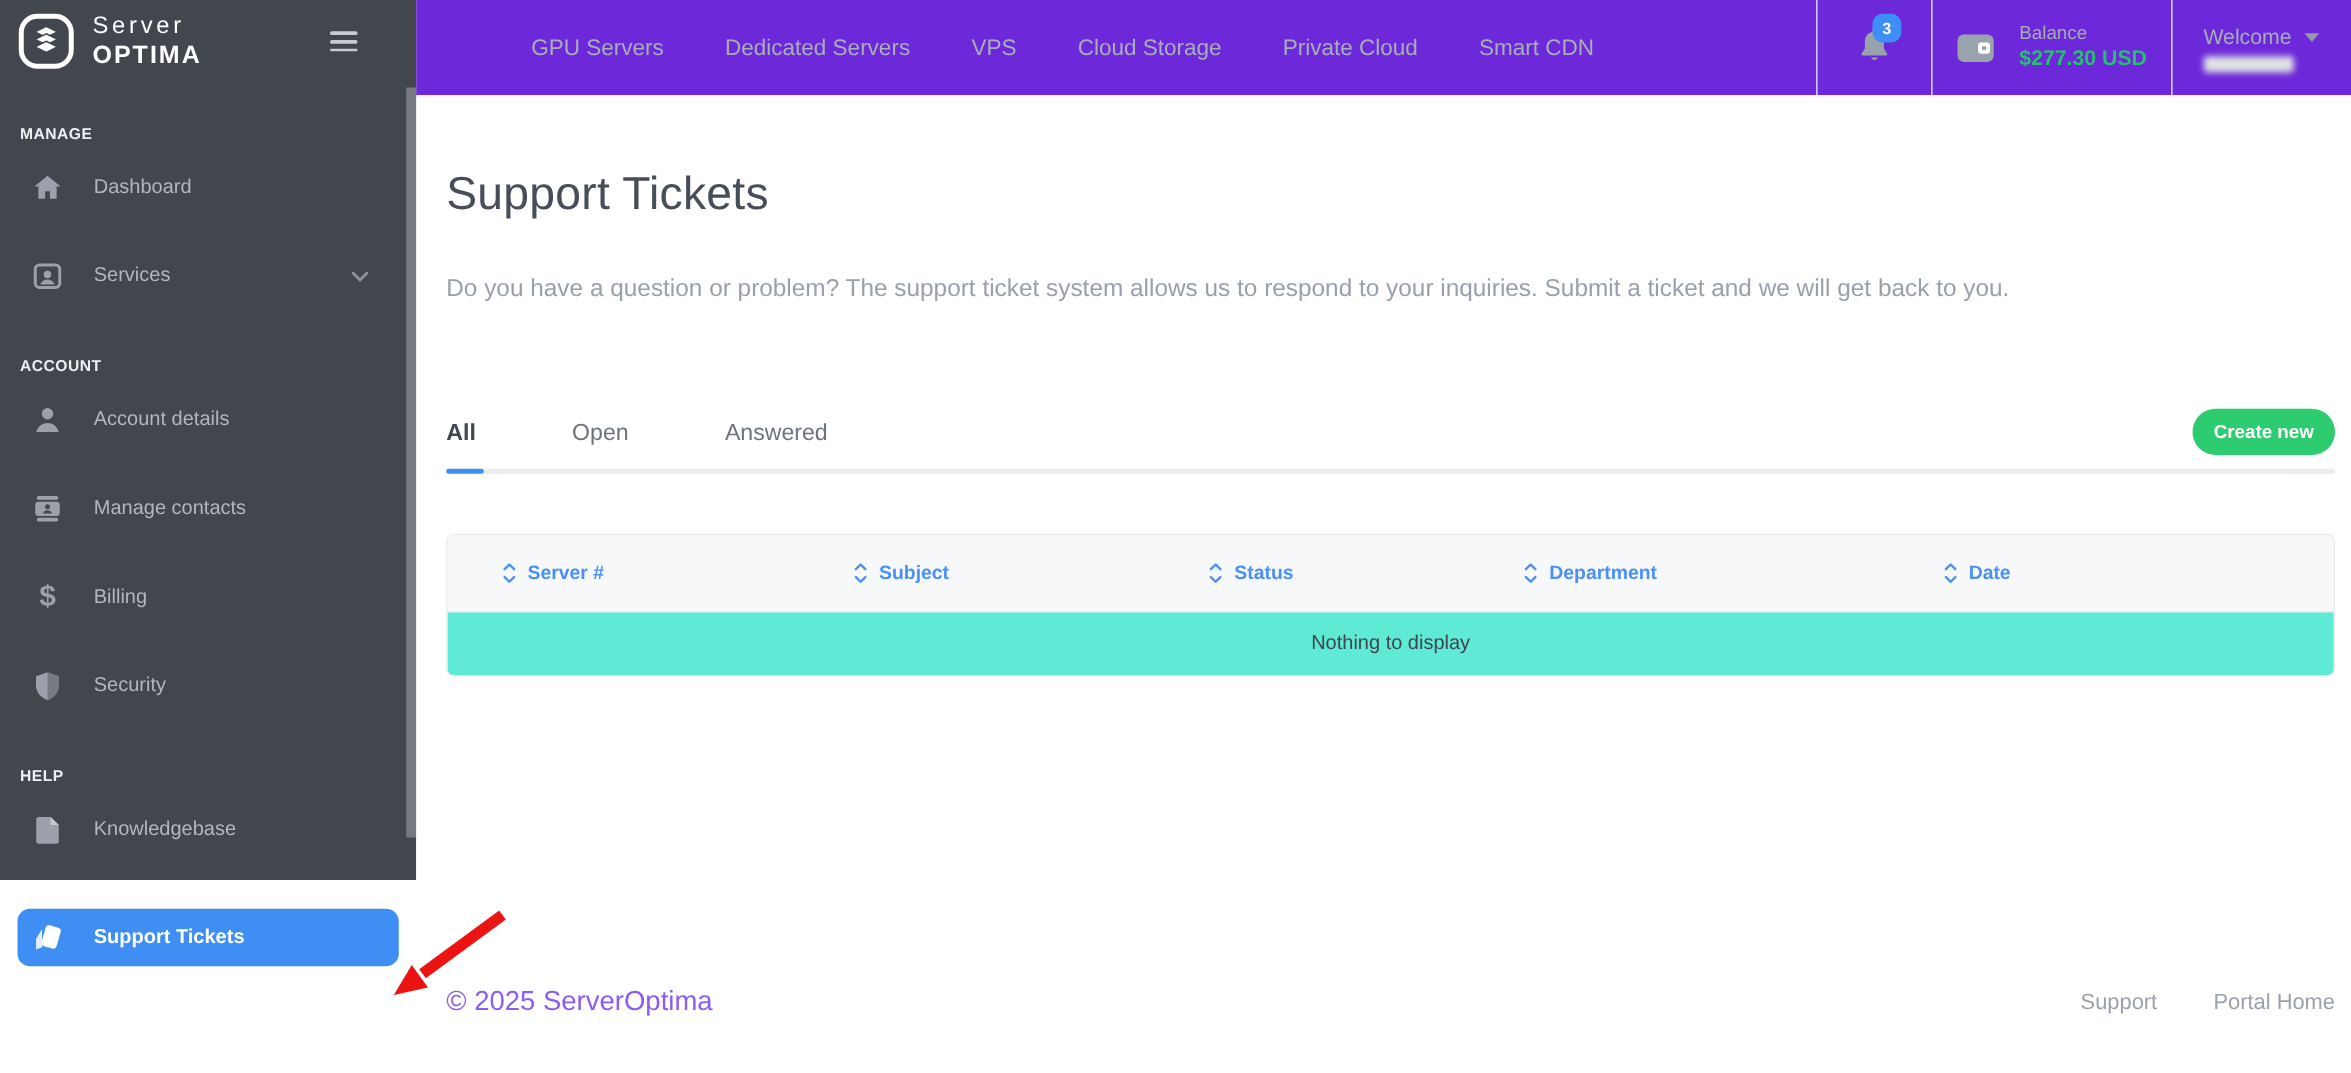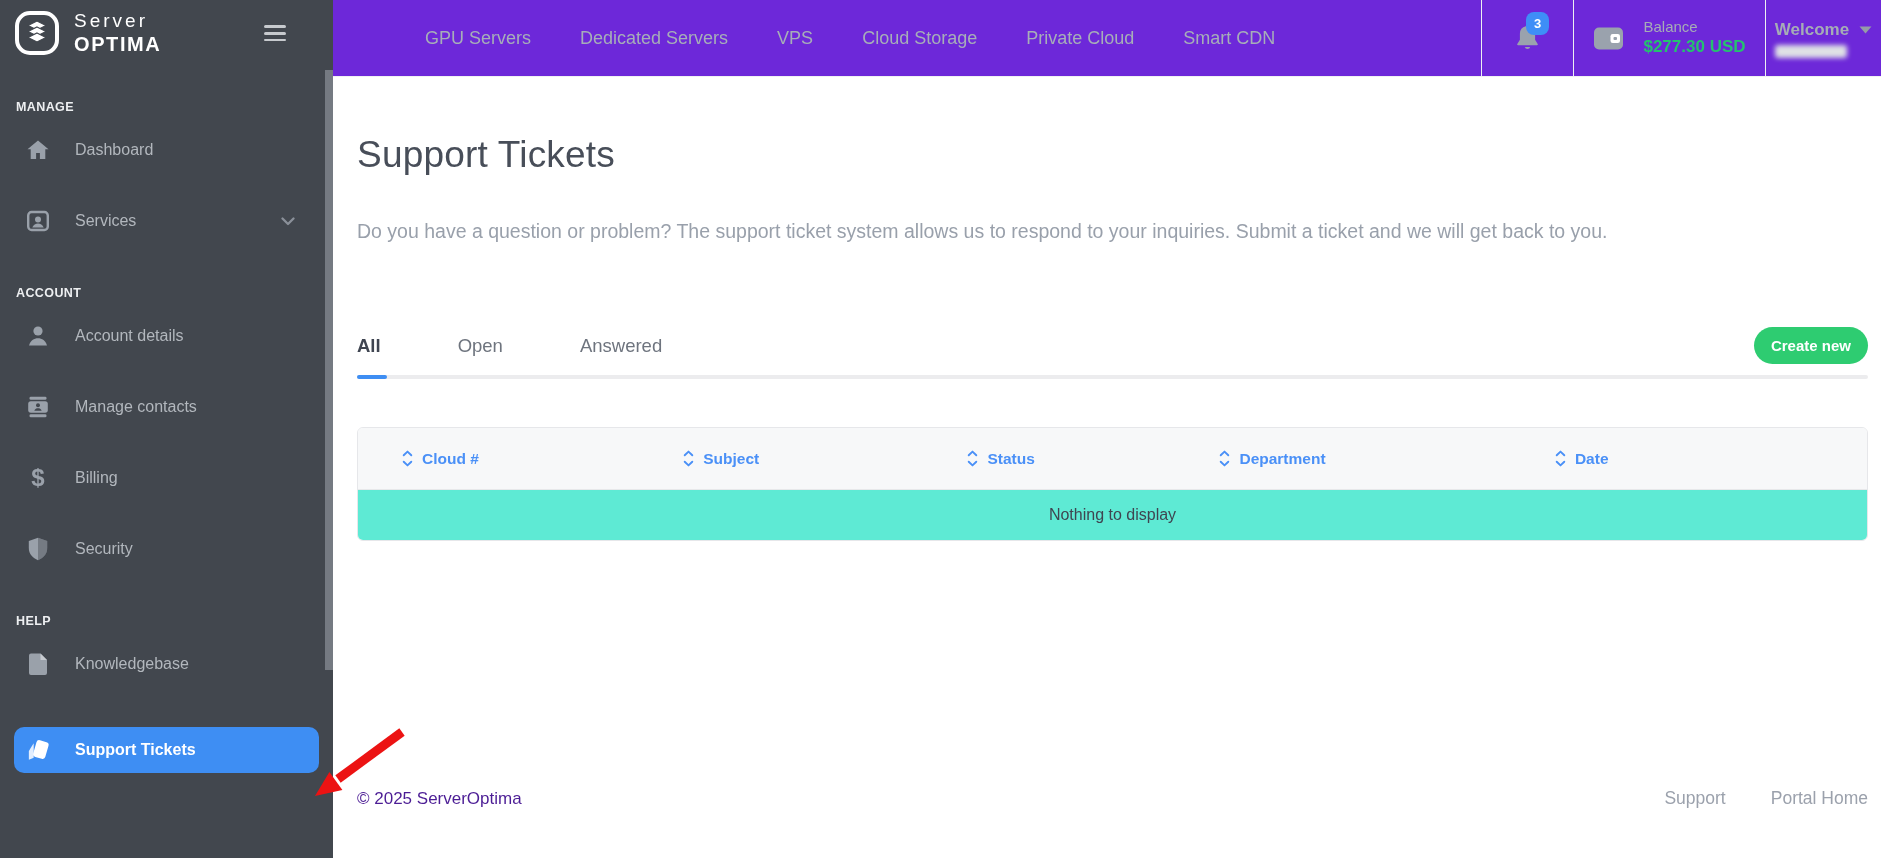--- a/index.html
+++ b/index.html
@@ -7,21 +7,21 @@
   body {
     font-family:"Liberation Sans", sans-serif;
     background:#ffffff;
     color:#3f4551;
     position:relative;
     overflow:hidden;
   }
 
   
   .sidebar {
-    position:absolute; left:0; top:0; width:333px; height:858px;
+    position:absolute; left:0; top:0; width:333px; height:704px;
     background:#42474e;
   }
   .logo-row { display:flex; align-items:center; padding:10px 14px 0 14px; position:relative; }
   .logo-badge { width:46px; height:46px; display:block; }
   .brand { margin-left:14px; display:flex; flex-direction:column; }
   .brand-top { font-size:19px; font-weight:300; color:#ffffff; letter-spacing:3px; line-height:1.1; }
   .brand-bottom { font-size:20px; font-weight:700; color:#ffffff; letter-spacing:1.6px; line-height:1.1; margin-top:1px; }
   .hamburger { position:absolute; right:46px; top:17px; width:24px; padding:4px 1px; cursor:pointer; }
   .hamburger span { display:block; width:22px; height:2.6px; background:#c7cace; border-radius:2px; margin:4.2px 0; }
 
@@ -62,21 +62,21 @@
   .bell-wrap { position:relative; }
   .bell-badge {
     position:absolute; top:-10px; left:12px; min-width:23px; height:23px;
     background:#3e8ef7; border-radius:8px; color:#fff; font-size:13px; font-weight:700;
     display:flex; align-items:center; justify-content:center; padding:0 4px;
   }
   .sec-balance { width:192px; gap:19px; cursor:pointer; }
   .balance-txt { display:flex; flex-direction:column; }
   .balance-label { font-size:15px; color:#a6acb6; line-height:1.2; }
   .balance-amount { font-size:17px; font-weight:700; color:#25c16f; line-height:1.3; }
-  .sec-welcome { width:116px; cursor:pointer;font-weight:bold; }
+  .sec-welcome { width:144px; cursor:pointer; }
   .welcome-wrap { display:flex; flex-direction:column; align-items:flex-start; }
   .welcome-row { display:flex; align-items:center; gap:10px; }
   .welcome-txt { font-size:17px; color:#a6acb6; }
   .blur-name { width:72px; height:13px; margin-top:5px; background:#dfe1e5; border-radius:3px; filter:blur(2.5px); }
 
   
   .main { position:absolute; left:333px; top:77px; right:0; bottom:0; background:#ffffff; padding:0 13px 0 24px; }
   .page-title { margin-top:57px; font-size:37px; font-weight:500; color:#484e59; letter-spacing:0.2px; }
   .page-desc { margin-top:44px; font-size:19.5px; color:#99a0ab; }
 
@@ -94,21 +94,21 @@
   .tickets-table { margin-top:48px; border:1px solid #e6e7ea; border-radius:6px; overflow:hidden; }
   .tbl-header {
     display:grid; grid-template-columns:19.2% 19.4% 17.2% 22.9% 1fr;
     align-items:center; height:62px; background:#f7f8f9;
     border-bottom:1px solid #e7e8ea; padding-left:44px;
   }
   .th { display:flex; align-items:center; gap:9px; color:#4a90f7; font-weight:700; font-size:15.5px; cursor:pointer; }
   .tbl-empty { height:50px; display:flex; align-items:center; justify-content:center; font-size:16px; color:#3f4551; background:#5eead4; }
 
   .footer { position:absolute; left:24px; right:13px; top:711px; display:flex; align-items:center; }
-  .copyright { font-size:17px; color:#4c1d95; }
+  .copyright { font-size:22px; color:#8b5cf6; }
   .footer-links { margin-left:auto; display:flex; gap:45px; }
   .footer-links a { font-size:17.5px; color:#9ba1ac; text-decoration:none; cursor:pointer; }
 
   .annot-arrow { position:absolute; left:300px; top:715px; z-index:20; pointer-events:none; }
 </style>
 </head>
 <body>
 
 <aside class="sidebar">
   <div class="logo-row">
@@ -287,21 +287,21 @@
   <div class="tab-track">
     <div class="tab-active-bar"></div>
   </div>
 
   <section class="tickets-table">
     <div class="tbl-header">
       <div class="th">
         <svg width="11" height="17" viewBox="0 0 11 17">
             <path d="M1.7 5.3L5.5 1.6l3.8 3.7M1.7 11.7l3.8 3.7 3.8-3.7" fill="none" stroke="#4a90f7" stroke-width="1.9" stroke-linecap="round" stroke-linejoin="round"></path>
           </svg>
-        <span>Cloud #</span>
+        <span>Server #</span>
       </div>
       <div class="th">
         <svg width="11" height="17" viewBox="0 0 11 17">
             <path d="M1.7 5.3L5.5 1.6l3.8 3.7M1.7 11.7l3.8 3.7 3.8-3.7" fill="none" stroke="#4a90f7" stroke-width="1.9" stroke-linecap="round" stroke-linejoin="round"></path>
           </svg>
         <span>Subject</span>
       </div>
       <div class="th">
         <svg width="11" height="17" viewBox="0 0 11 17">
             <path d="M1.7 5.3L5.5 1.6l3.8 3.7M1.7 11.7l3.8 3.7 3.8-3.7" fill="none" stroke="#4a90f7" stroke-width="1.9" stroke-linecap="round" stroke-linejoin="round"></path>

